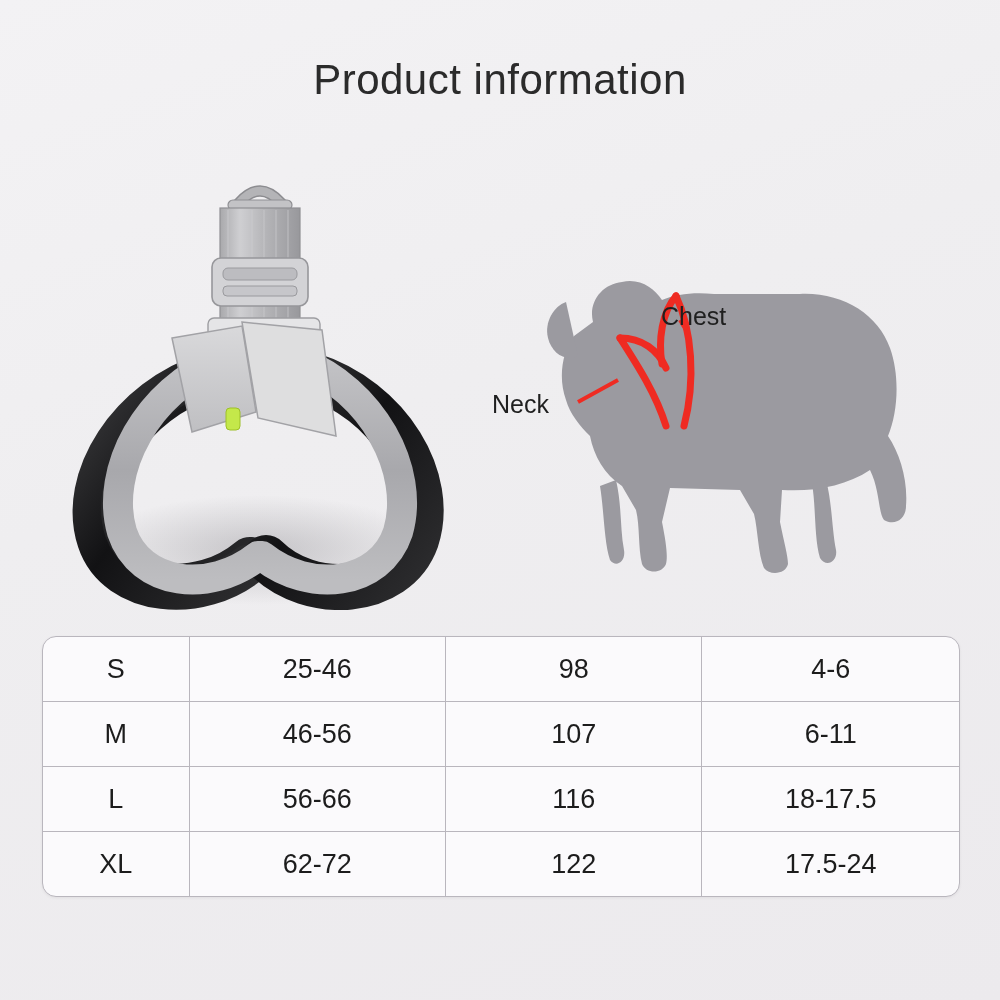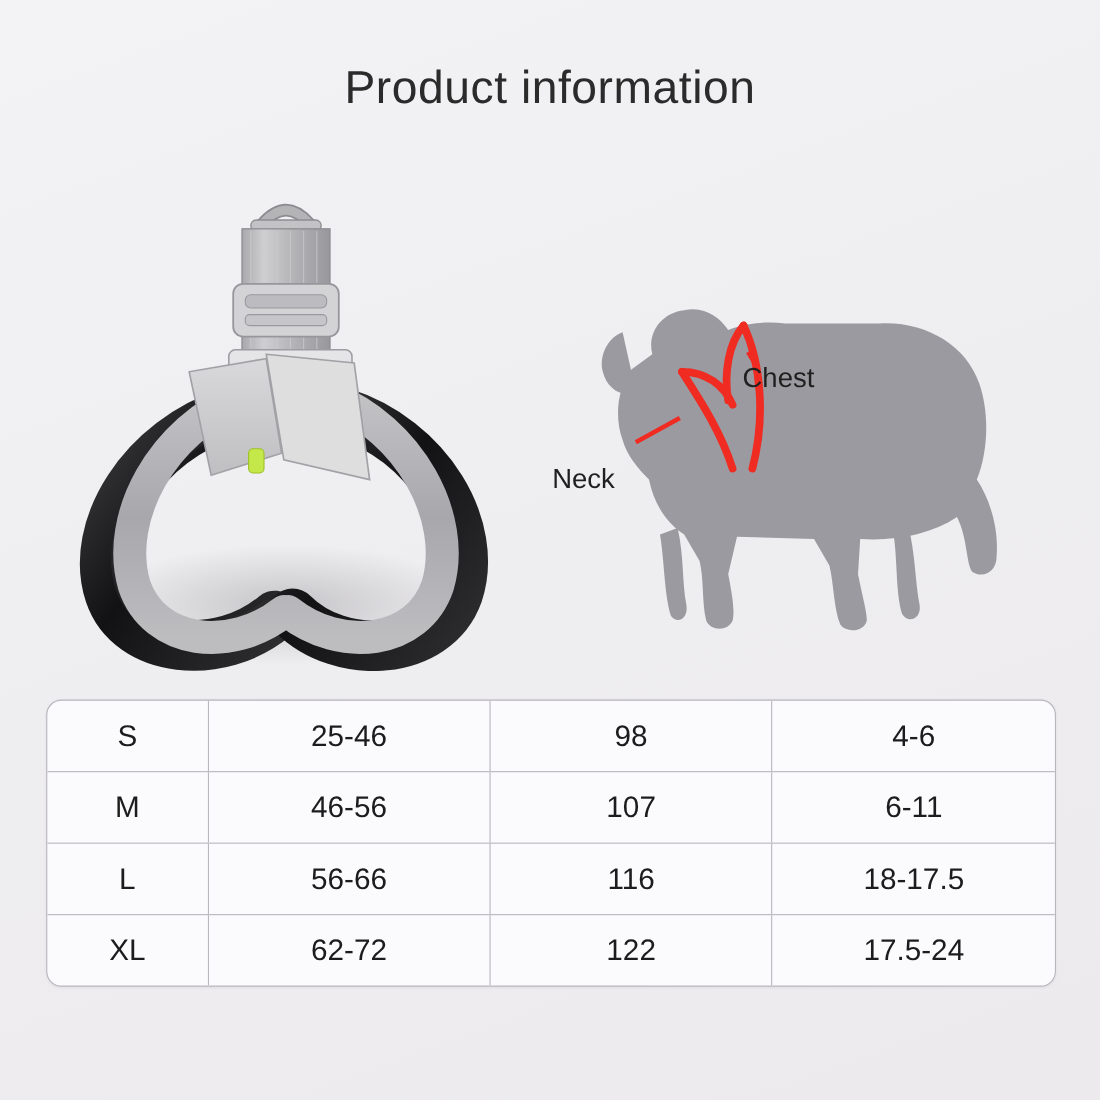--- a/index.html
+++ b/index.html
@@ -48,22 +48,22 @@
     top: 230px;
     width: 480px;
     height: 360px;
   }
   .lbl {
     position: absolute;
     font-size: 25px;
     color: #1f1f1f;
     white-space: nowrap;
   }
-  .lbl-neck { left: 32px; top: 160px; margin-top: 32px; }
-  .lbl-chest { left: 205px; top: 72px; margin-top: 28px; }
+  .lbl-neck { left: 22px; top: 160px; }
+  .lbl-chest { left: 191px; top: 72px; }
 
   
   .table {
     position: absolute;
     left: 42px;
     top: 636px;
     width: 916px;
     border: 1px solid #b9b6bd;
     border-radius: 14px;
     background: #fbfafc;

